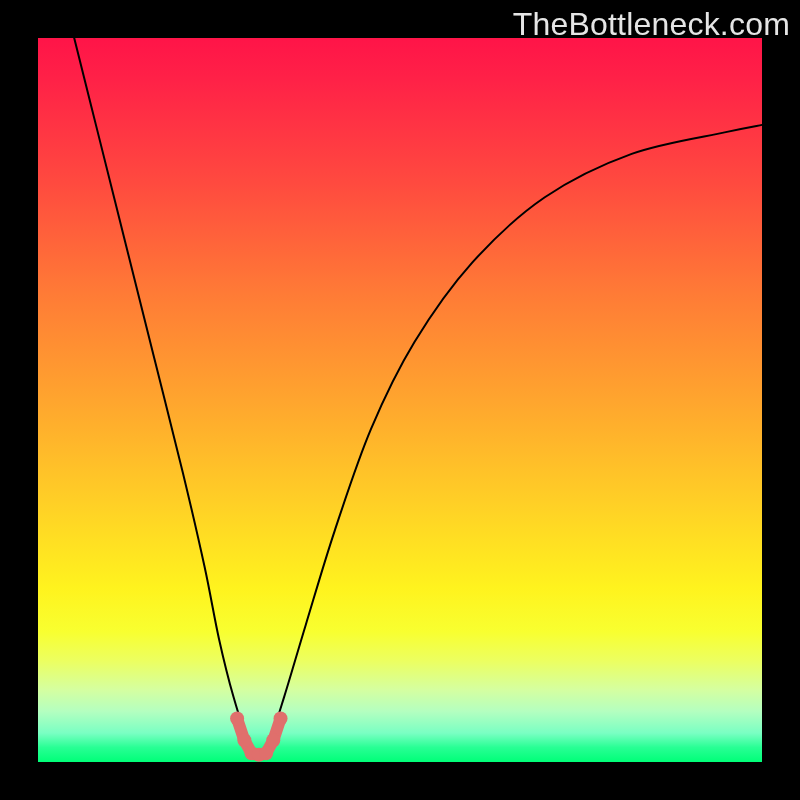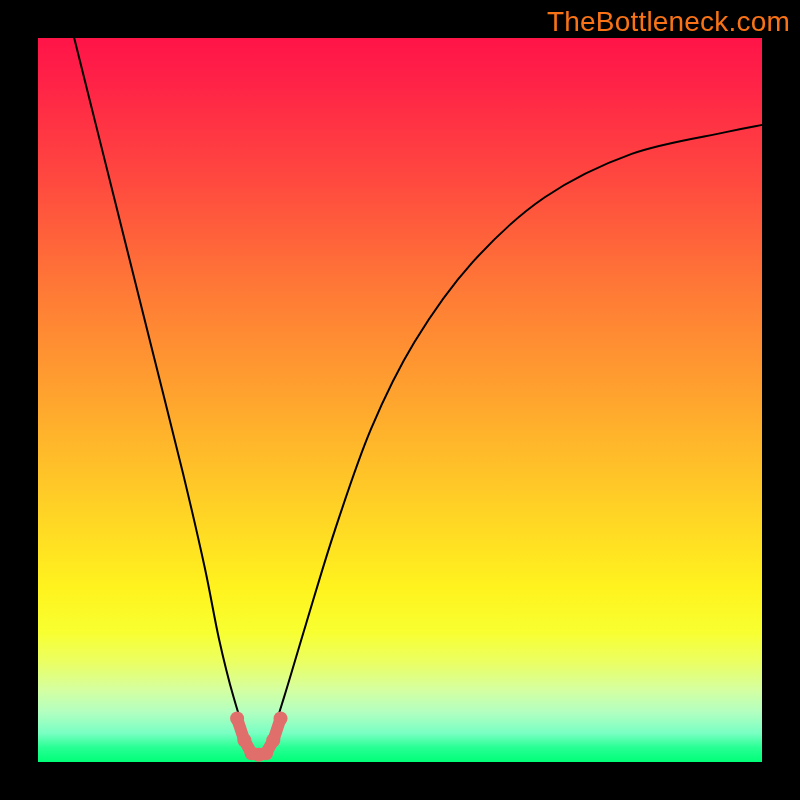--- a/index.html
+++ b/index.html
@@ -40,22 +40,22 @@
       #b4ffc0 93%,
       #7affc3 96%,
       #28ff94 98%,
       #00ff78 100%
     );
   }
   .watermark {
     position: absolute;
     top: 6px;
     right: 10px;
-    color: #f97316;
-    font-size: 28px;
+    color: #e5e5e5;
+    font-size: 32px;
     letter-spacing: 0.2px;
     font-weight: 400;
   }
   svg.curve {
     position: absolute;
     left: 0;
     top: 0;
     width: 724px;
     height: 724px;
     overflow: visible;

